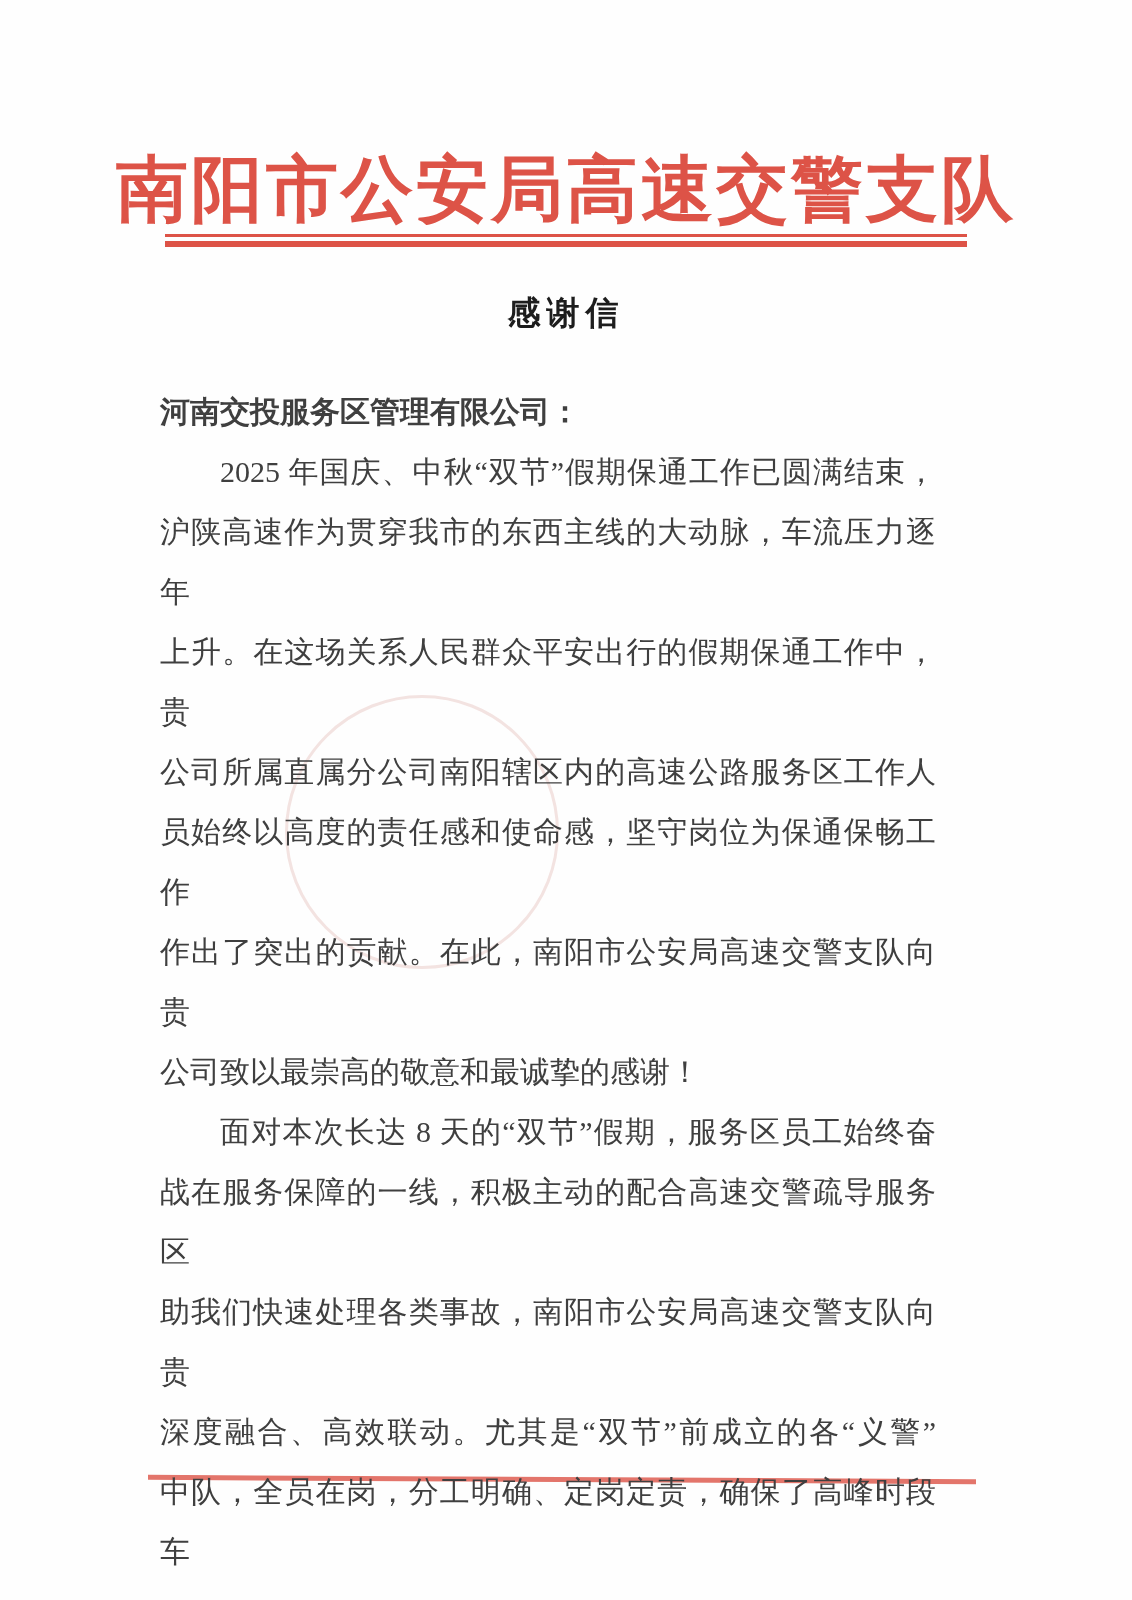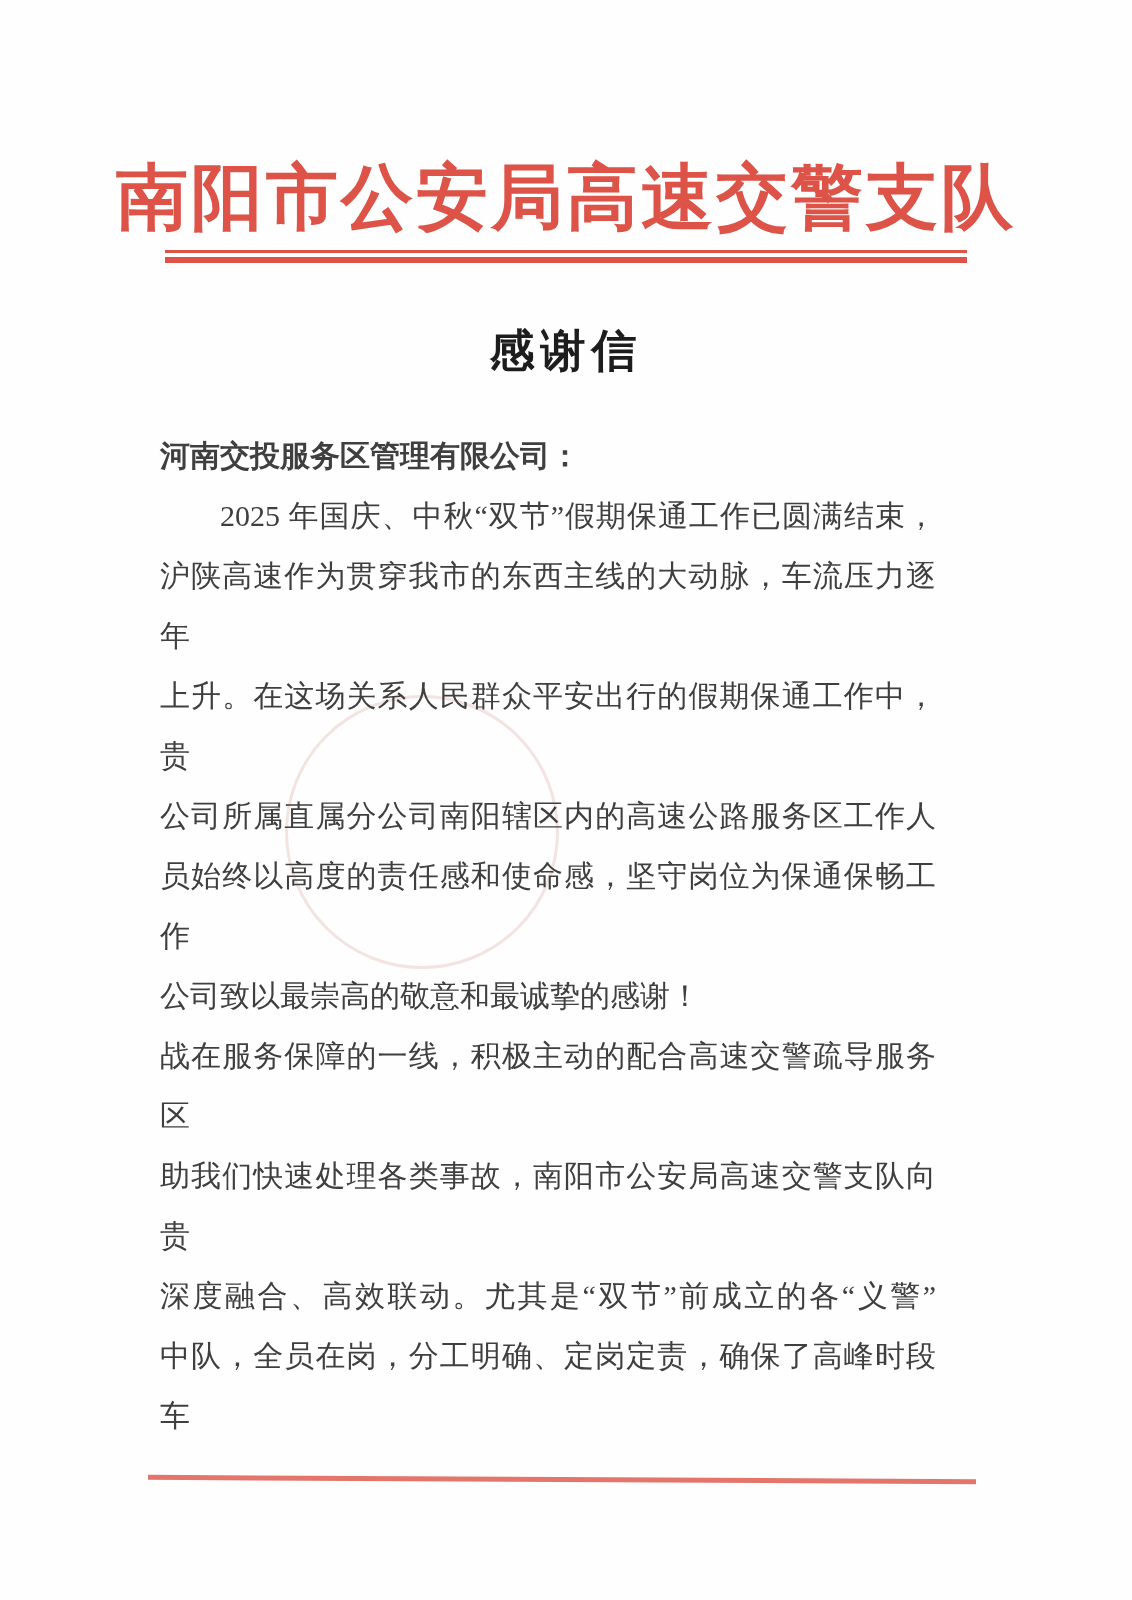--- a/index.html
+++ b/index.html
@@ -16,38 +16,38 @@
     font-family: "Liberation Serif", "DejaVu Serif", serif;
   }
   .page {
     position: relative;
     width: 1132px; height: 1600px;
     background: #fefefe;
     overflow: hidden;
   }
   
   .lh-title {
-    margin: 16px;
+    margin: 8px;
     padding-top: 146px;
     text-align: center;
     font-size: 72px;
     line-height: 1;
     font-weight: 700;
     letter-spacing: 3px;
     color: var(--accent);
   }
   .rule { width: 802px; margin: 0 auto; background: var(--accent); }
   .rule-thin  { height: 3px; margin-top: 7px; }
   .rule-thick { height: 6px; margin-top: 4px; }
   
   .doc-title {
-    margin: 16px;
+    margin: 0;
     padding-top: 50px;
     text-align: center;
-    font-size: 45px;
+    font-size: 33px;
     line-height: 1;
     font-weight: 700;
     letter-spacing: 6px;
     color: var(--title-text);
   }
   
   .letter-body {
     position: relative;
     margin: 52px 0 0 160px;
     width: 776px;
@@ -97,23 +97,25 @@
 
   <main class="letter-body" style="color: rgb(63, 63, 63);">
     <div class="salutation">河南交投服务区管理有限公司：</div>
     <div id="paragraphs">
         <div class="para">
           <div class="line indent fill">2025 年国庆、中秋“双节”假期保通工作已圆满结束，</div>
           <div class="line fill">沪陕高速作为贯穿我市的东西主线的大动脉，车流压力逐年</div>
           <div class="line fill">上升。在这场关系人民群众平安出行的假期保通工作中，贵</div>
           <div class="line fill">公司所属直属分公司南阳辖区内的高速公路服务区工作人</div>
           <div class="line fill">员始终以高度的责任感和使命感，坚守岗位为保通保畅工作</div>
+          <div class="line fill">作出了突出的贡献。在此，南阳市公安局高速交警支队向贵</div>
           <div class="line">公司致以最崇高的敬意和最诚挚的感谢！</div>
         </div>
         <div class="para">
+          <div class="line indent fill">面对本次长达 8 天的“双节”假期，服务区员工始终奋</div>
           <div class="line fill">战在服务保障的一线，积极主动的配合高速交警疏导服务区</div>
           <div class="line fill">助我们快速处理各类事故，南阳市公安局高速交警支队向贵</div>
           <div class="line fill">深度融合、高效联动。尤其是“双节”前成立的各“义警”</div>
           <div class="line fill">中队，全员在岗，分工明确、定岗定责，确保了高峰时段车</div>
         </div>
       </div>
   </main>
 
   <div class="stamp"></div>
 

